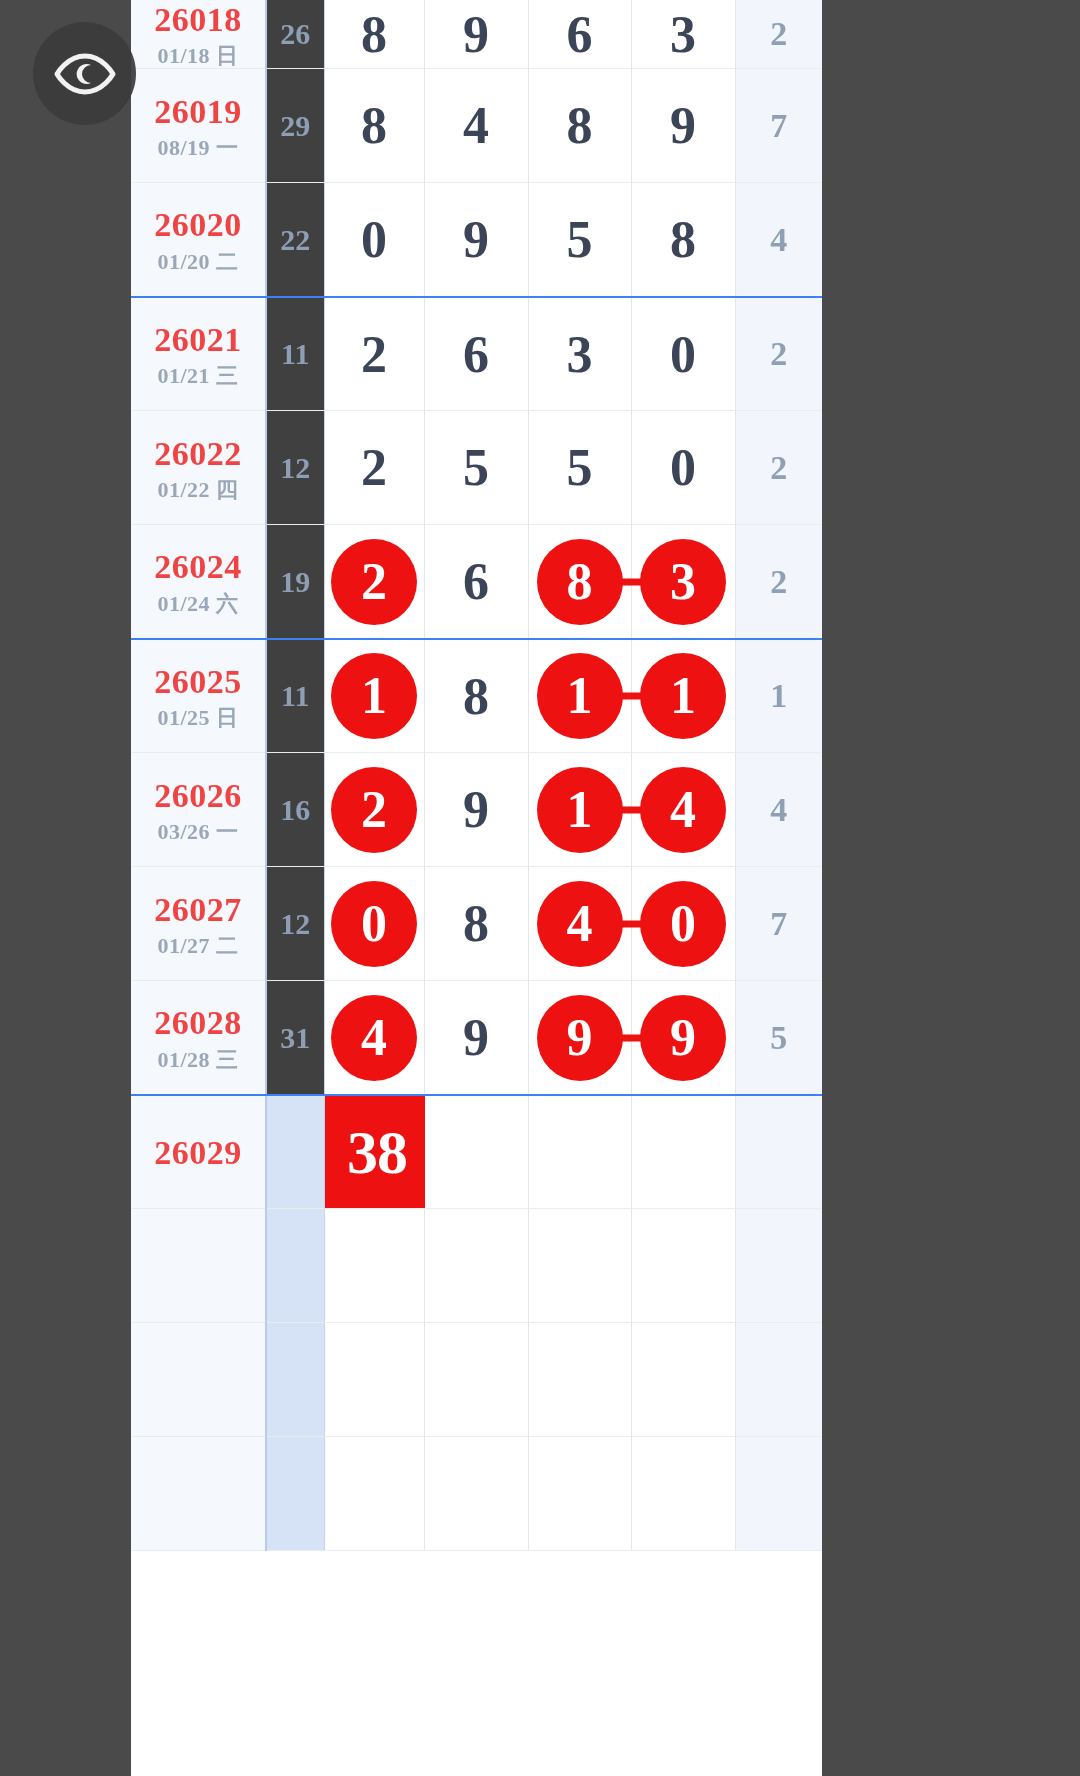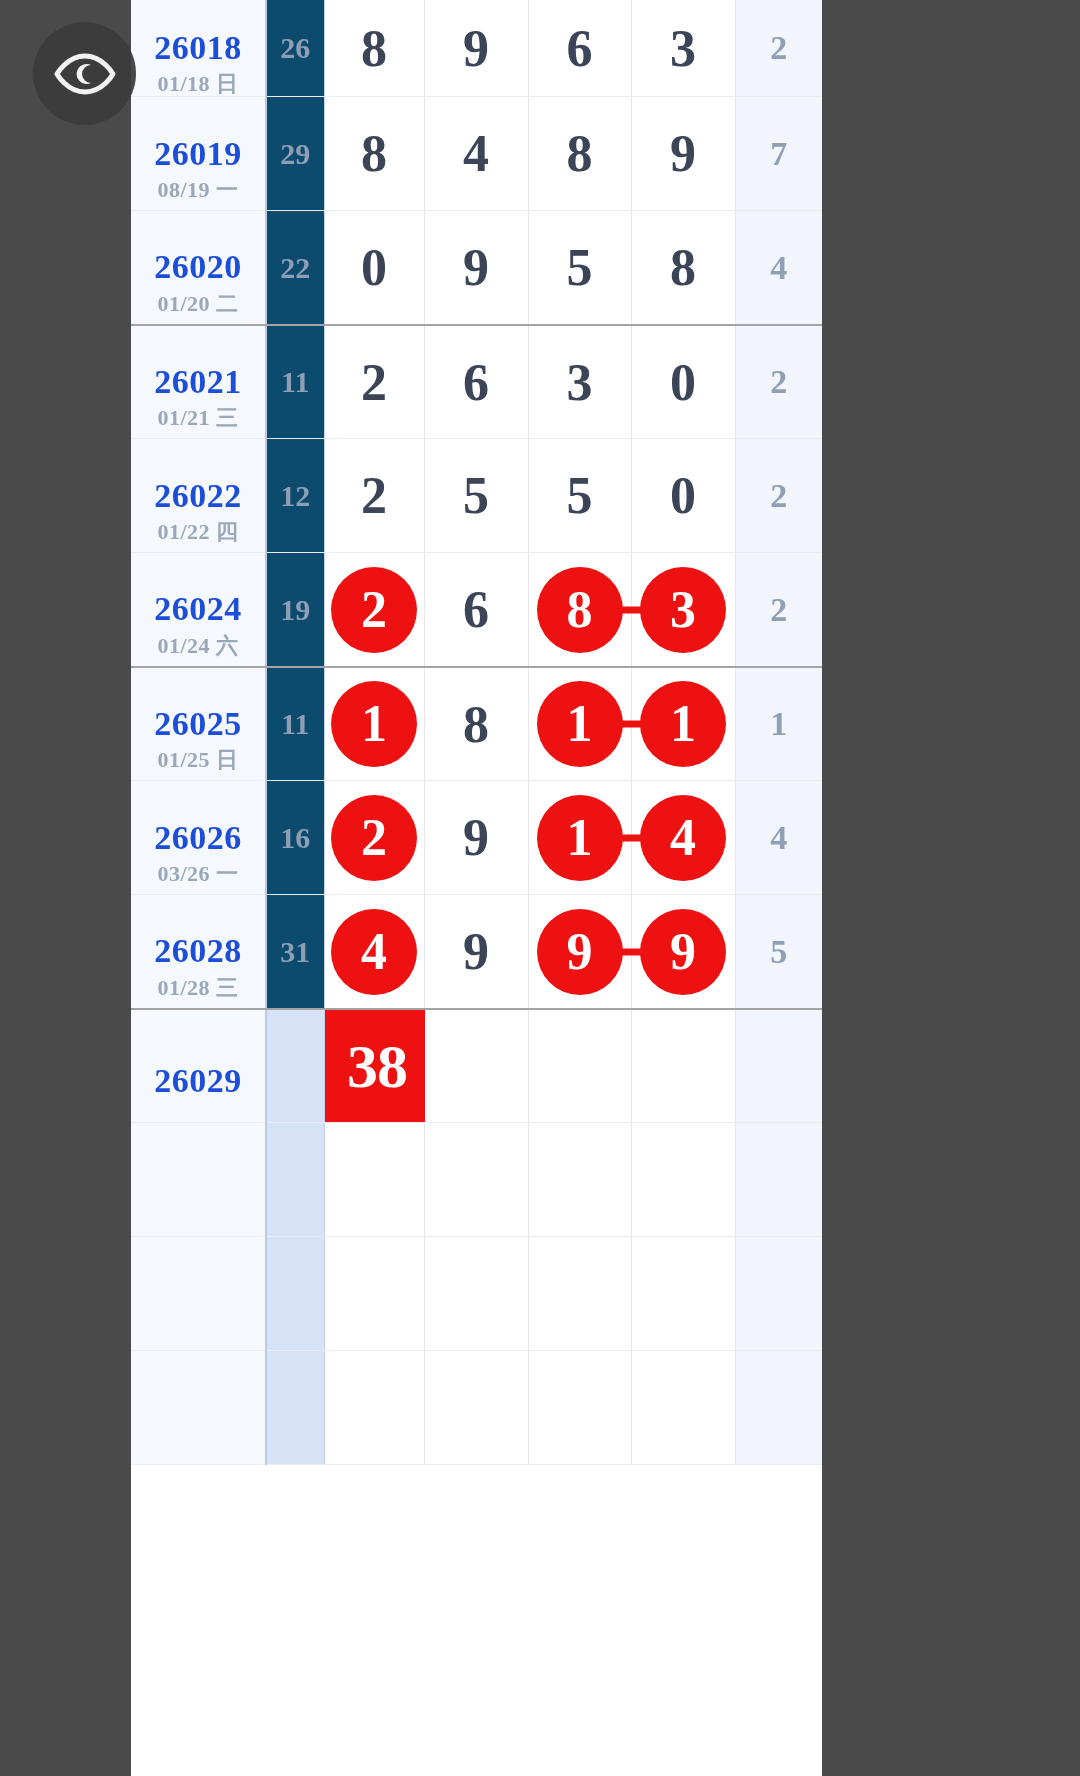--- a/index.html
+++ b/index.html
@@ -67,48 +67,47 @@
     border-right: 1px solid #e3e6ea;
     border-bottom: 1px solid #e9ecf1;
     text-align: center;
     vertical-align: middle;
     background: #ffffff;
     position: relative;
     padding: 0;
   }
 
   
-  tr.group-end > td { border-bottom: 2px solid #a3a3a3; }
+  tr.group-end > td { border-bottom: 2px solid #3b82f6; }
 
   
   td.issue {
     background: #f5f8fd;
     border-right: 2px solid #b9cbe6;
     line-height: 1.15;
   }
   .issue-no {
     display: block;
     font-size: 34px;
     font-weight: bold;
-    color: #1d4ed8;
+    color: #ef4444;
     letter-spacing: 0.5px;
-    margin-top: 28px;
   }
   .issue-date {
     display: block;
     font-size: 22px;
     font-weight: bold;
     color: #9aa7b8;
     margin-top: 4px;
     letter-spacing: 0.5px;
   }
 
   
   td.sum {
-    background: #0c4a6e;
+    background: #404040;
     border-right: 1px solid #c3d4ec;
     font-size: 30px;
     font-weight: bold;
     color: #8e9fb5;
   }
 
   
   td.digit {
     font-size: 52px;
     font-weight: bold;
@@ -291,20 +290,32 @@
               <span class="issue-no">26026</span>
               <span class="issue-date">03/26 一</span>
             </td>
             <td class="sum">16</td>
             <td class="digit"><span class="ball">2</span></td>
             <td class="digit">9</td>
             <td class="digit pair-left"><span class="ball">1</span></td>
             <td class="digit"><span class="ball">4</span></td>
             <td class="tail">4</td>
           </tr>
+          <tr>
+            <td class="issue">
+              <span class="issue-no">26027</span>
+              <span class="issue-date">01/27 二</span>
+            </td>
+            <td class="sum">12</td>
+            <td class="digit"><span class="ball">0</span></td>
+            <td class="digit">8</td>
+            <td class="digit pair-left"><span class="ball">4</span></td>
+            <td class="digit"><span class="ball">0</span></td>
+            <td class="tail">7</td>
+          </tr>
           <tr class="group-end">
             <td class="issue">
               <span class="issue-no">26028</span>
               <span class="issue-date">01/28 三</span>
             </td>
             <td class="sum">31</td>
             <td class="digit"><span class="ball">4</span></td>
             <td class="digit">9</td>
             <td class="digit pair-left"><span class="ball">9</span></td>
             <td class="digit"><span class="ball">9</span></td>

